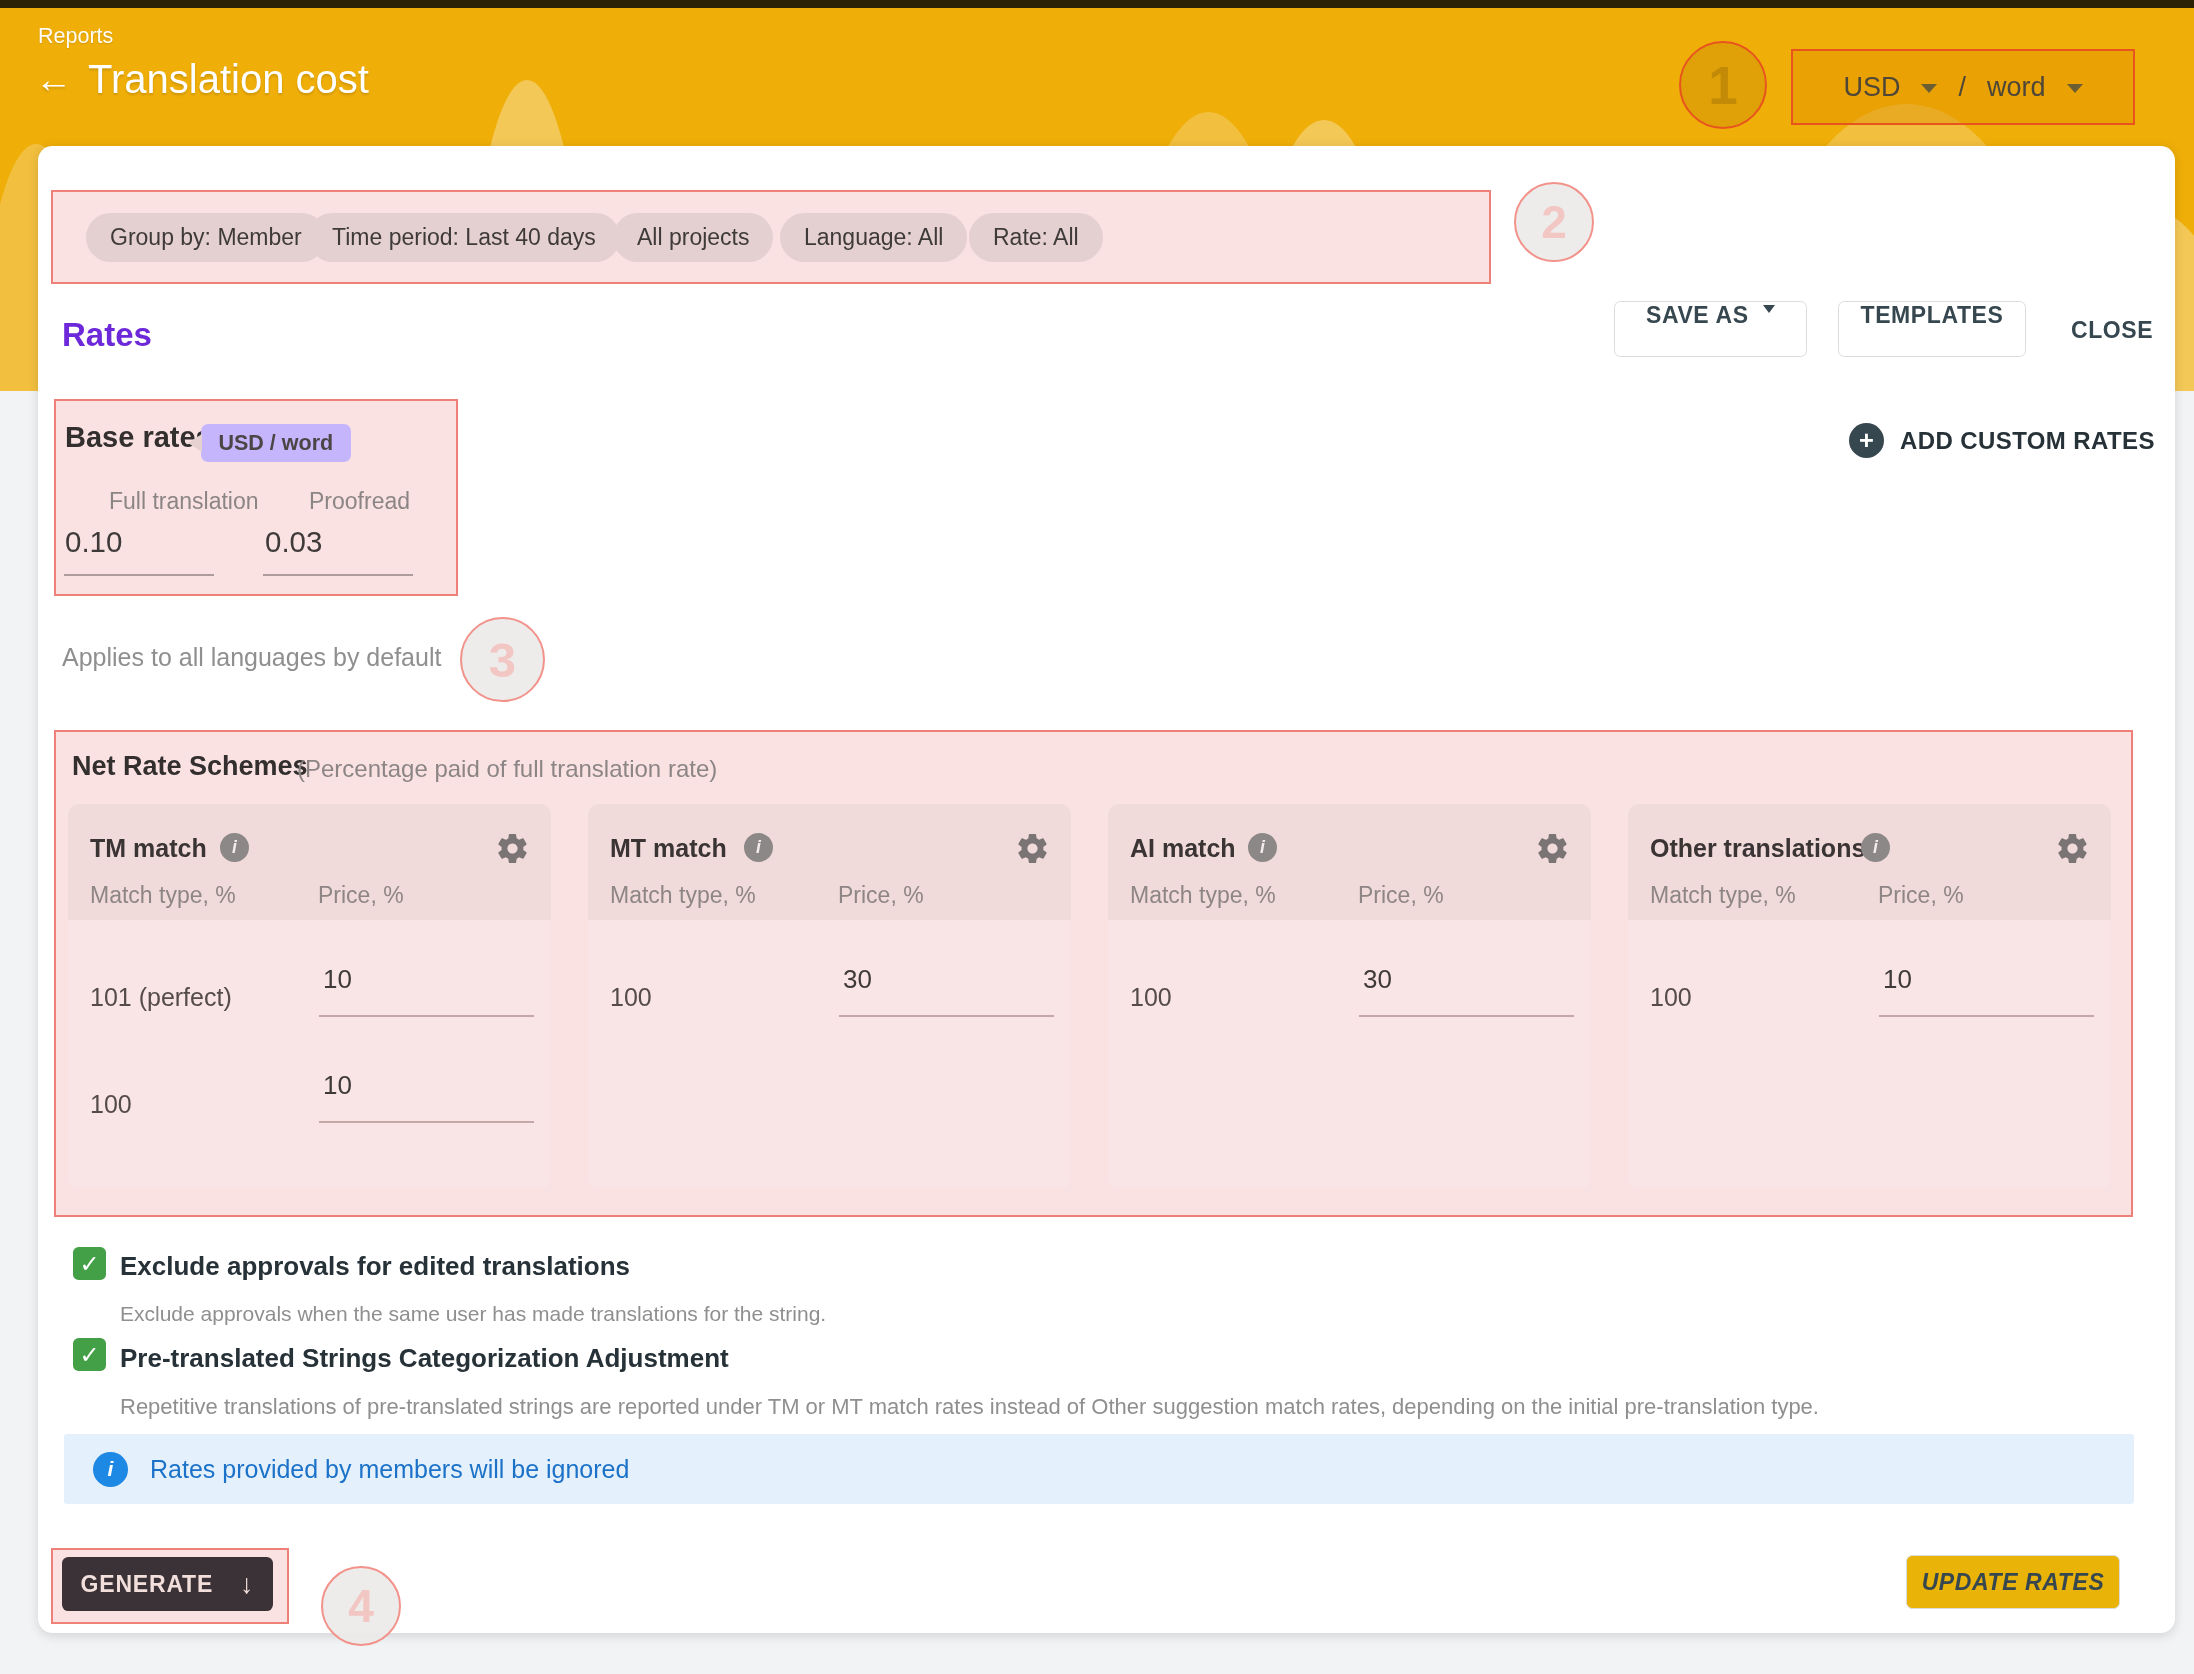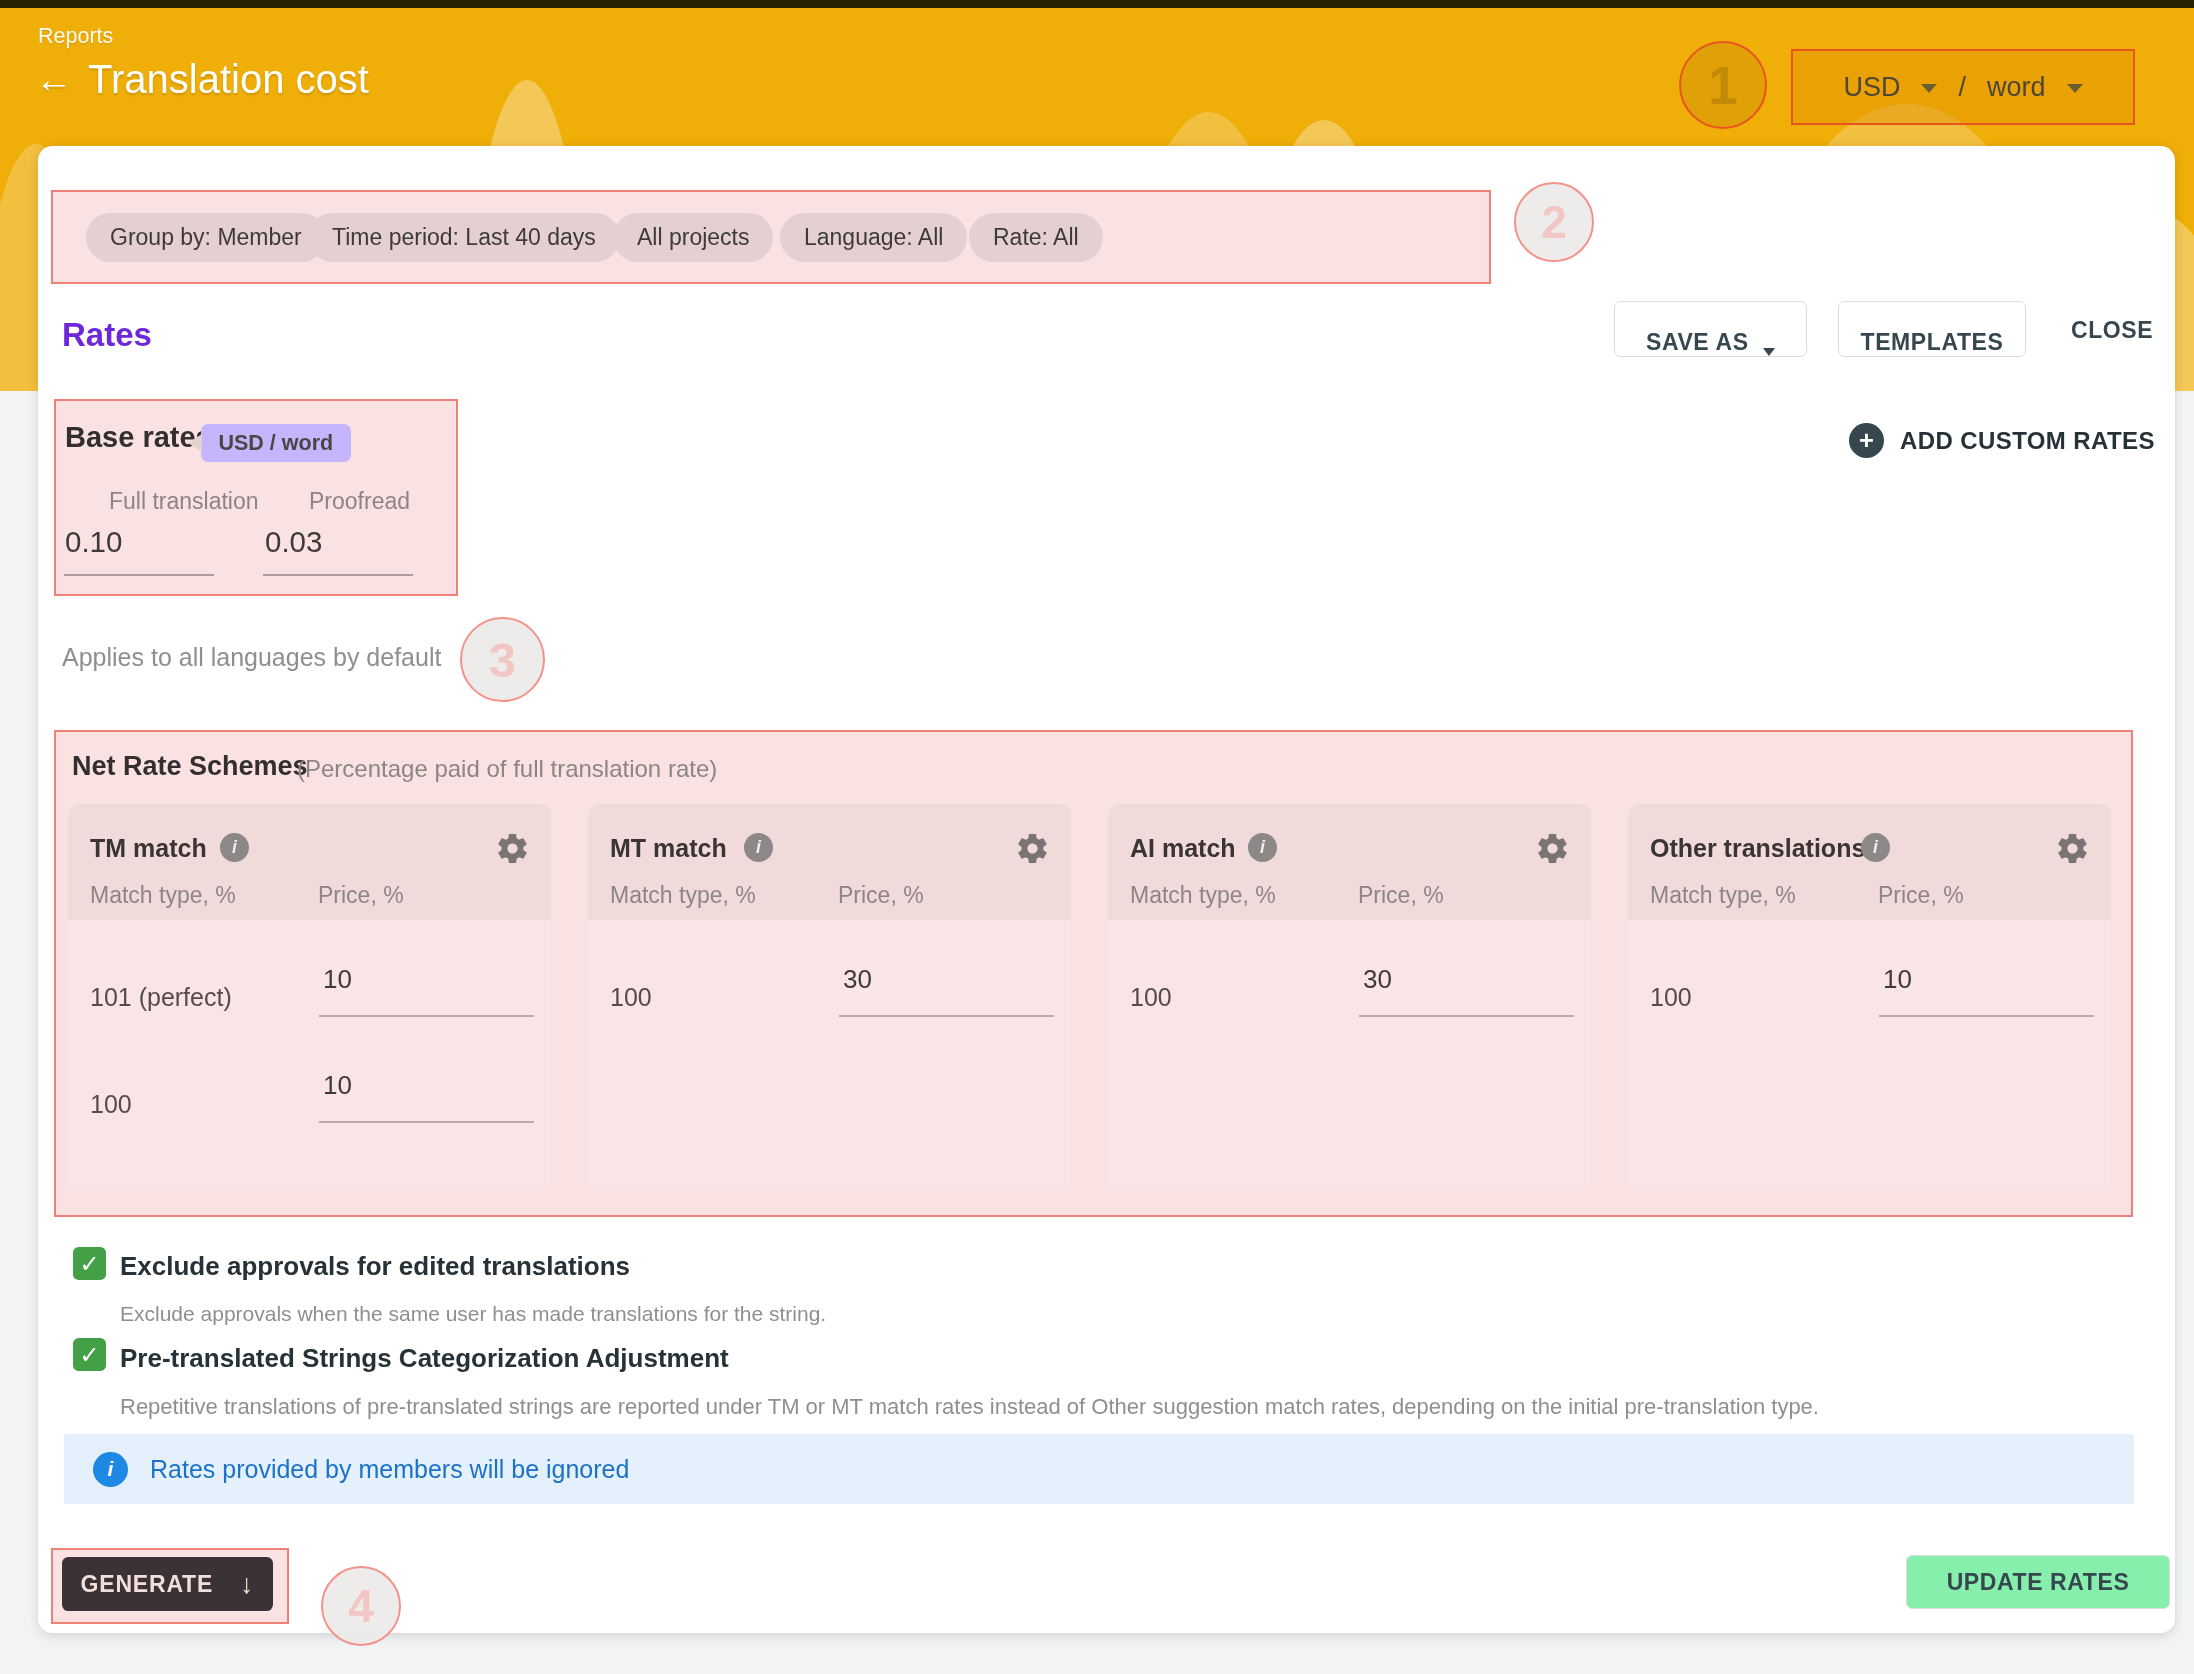--- a/index.html
+++ b/index.html
@@ -66,21 +66,21 @@
     background:#E5D0D1; border-radius:25px; padding:0 24px;
     font-size:23px; color:#3F3A3A; cursor:pointer; white-space:nowrap;
   }
   .divider { position:absolute; left:38px; top:277px; width:2137px; height:1.6px;
     background:#E9E9E9; z-index:3; }
   
   .rates-title { position:absolute; left:62px; top:316px; font-size:33px;
     font-weight:700; color:#6d28d9; z-index:6; }
   .btn-outline {
     position:absolute; top:301px; height:56px; z-index:6; background:#fff;
-    border:1.6px solid #DADCE0; border-radius:6.4px; display:flex; align-items:flex-end;
+    border:1.6px solid #DADCE0; border-radius:6.4px; display:flex; align-items:flex-start;
     justify-content:center; gap:14.4px; font-size:23px; font-weight:700;
     color:#37474F; letter-spacing:0.6px; cursor:pointer;
   }
   .btn-saveas { left:1614px; width:193px; }
   .btn-templates { left:1838px; width:188px; }
   .btn-close { position:absolute; left:2071px; top:317px; font-size:23px;
     font-weight:700; color:#37474F; letter-spacing:0.6px; z-index:6; cursor:pointer; }
   .caret-sm { width:0; height:0; border-left:6.4px solid transparent;
     border-right:6.4px solid transparent; border-top:8px solid #37474F; margin-top:3.2px; }
   
@@ -140,24 +140,24 @@
   .banner .info-i { width:35px; height:35px; border-radius:50%; background:#1E88E5;
     color:#fff; font-size:21px; font-weight:700; font-style:italic; margin-left:29px;
     display:flex; align-items:center; justify-content:center; flex:0 0 35px; }
   .banner-text { margin-left:22px; font-size:25px; color:#1B72C8; font-weight:500; }
   
   .btn-generate { position:absolute; left:62px; top:1557px; width:211px; height:54px;
     background:#3B3237; border-radius:6.4px; z-index:12; display:flex; align-items:center;
     justify-content:center; gap:27px; color:#F2DFDB; font-size:23px; font-weight:700;
     letter-spacing:0.8px; cursor:pointer; }
   .gen-arrow { font-size:27px; font-weight:400; }
-  .btn-update { position:absolute; left:1906px; top:1555px; width:264px; height:54px;
-    background:#86efac; border:1.6px solid #DADCE0; border-radius:6.4px; z-index:6;
+  .btn-update { position:absolute; left:1906px; top:1555px; width:214px; height:54px;
+    background:#eab308; border:1.6px solid #DADCE0; border-radius:6.4px; z-index:6;
     display:flex; align-items:center; justify-content:center; font-size:23px;
-    font-weight:700; color:#37474F; letter-spacing:0.6px; cursor:pointer; }
+    font-weight:700; color:#37474F; letter-spacing:0.6px; cursor:pointer;font-style:italic; }
 </style>
 </head>
 <body>
 
 <div class="header">
   <div class="hill" style="left:-24px;width:120px;height:303px;"></div>
   <div class="hill b" style="left:199px;width:152px;height:72px;"></div>
   <div class="hill" style="left:351px;width:160px;height:215px;"></div>
   <div class="hill b" style="left:463px;width:128px;height:367px;"></div>
   <div class="hill" style="left:750px;width:152px;height:215px;"></div>

